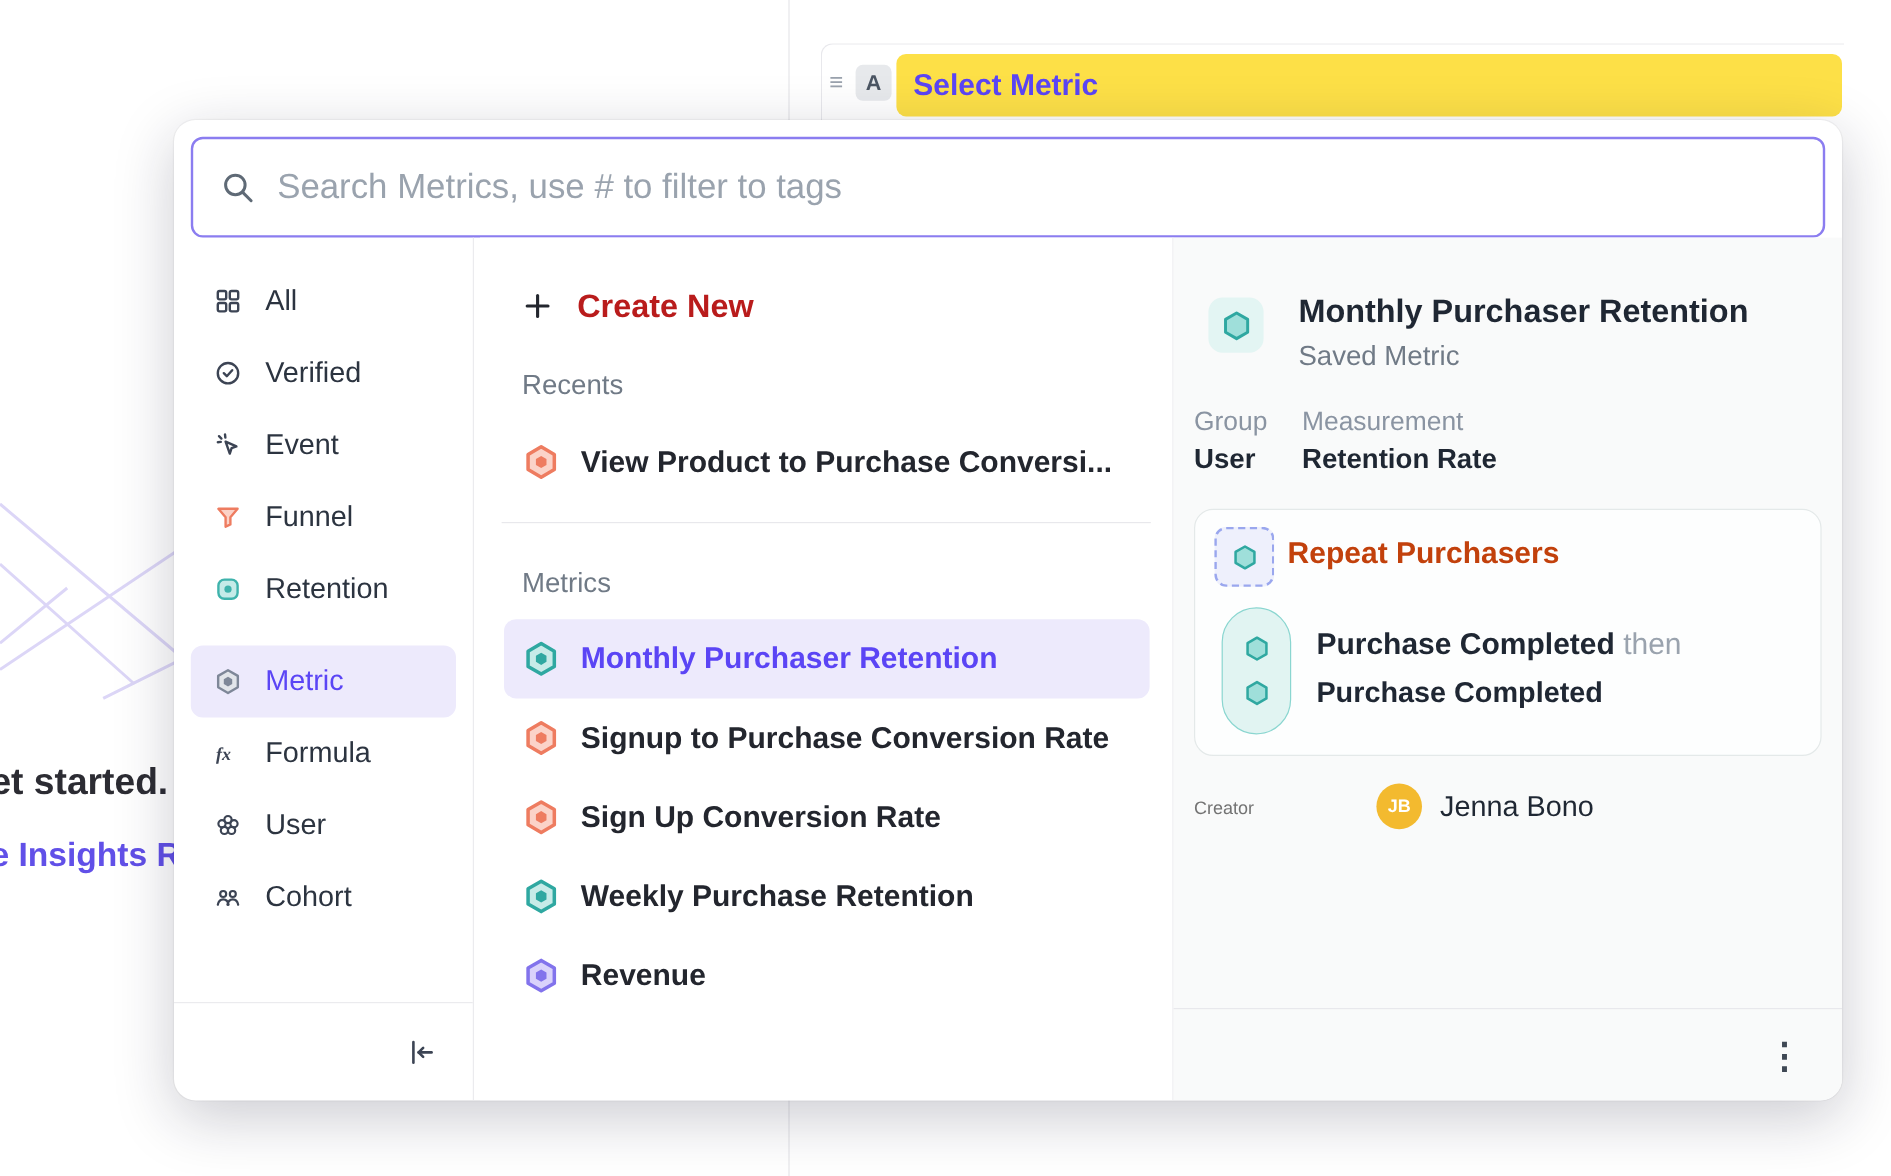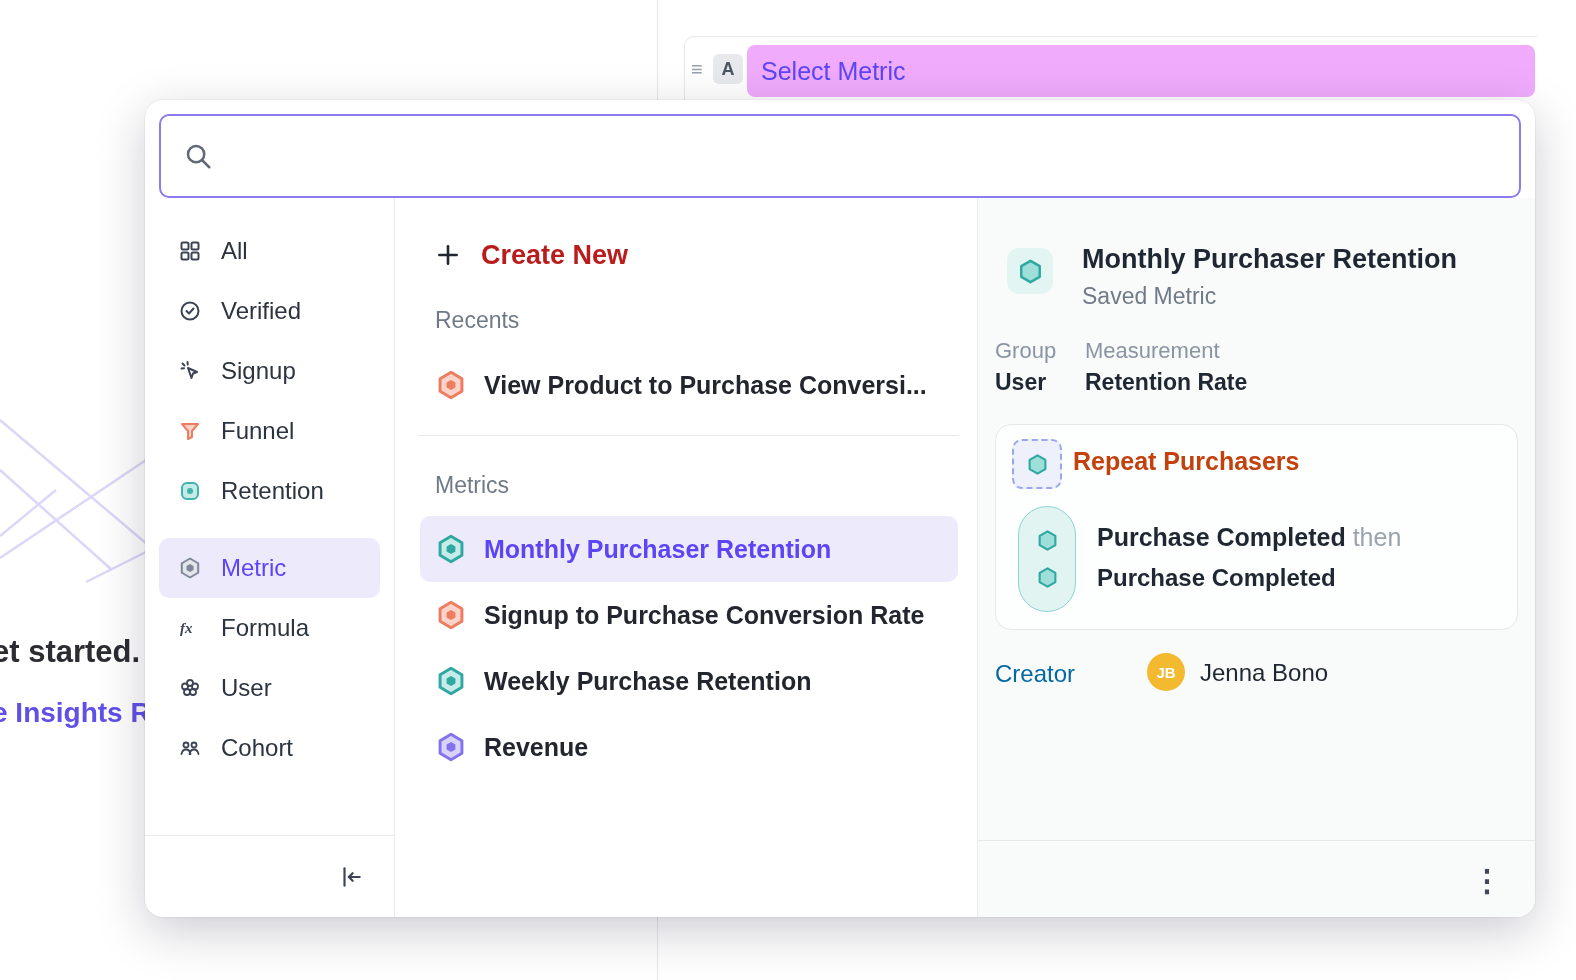--- a/index.html
+++ b/index.html
@@ -13,22 +13,22 @@
   .decor line { stroke:#dcd6f7; stroke-width:2.5; }
   .cut-heading { position:absolute; left:-8px; top:634px; font-size:31px; font-weight:700; color:#2c2c33; white-space:nowrap; }
   .cut-link { position:absolute; left:-8px; top:697px; font-size:28px; font-weight:600; color:#6150e8; white-space:nowrap; }
 
   
   .metric-panel { position:absolute; left:684px; top:36px; width:853px; height:64px;
     border-left:1px solid #e8e8ec; border-top:1px solid #e8e8ec; border-top-left-radius:10px; background:#fff; }
   .drag-icon { position:absolute; left:6px; top:18px; font-size:20px; color:#9aa2ad; line-height:28px; }
   .letter-badge { position:absolute; left:28px; top:17px; width:30px; height:30px; border-radius:6px;
     background:#e7e9ec; color:#4b5563; font-weight:700; font-size:18px; display:flex; align-items:center; justify-content:center; }
-  .select-metric-pill { position:absolute; left:62px; top:8px; width:788px; height:52px; background:#f0abfc;
-    border-radius:8px; display:flex; align-items:center; padding-left:14px; color:#5b45f5; font-weight:400; font-size:25px; cursor:pointer; }
+  .select-metric-pill { position:absolute; left:62px; top:8px; width:788px; height:52px; background:#fde047;
+    border-radius:8px; display:flex; align-items:center; padding-left:14px; color:#5b45f5; font-weight:700; font-size:25px; cursor:pointer; }
 
   
   .modal { position:absolute; left:145px; top:100px; width:1390px; height:817px; background:#fff;
     border-radius:18px; box-shadow:0 14px 50px rgba(22,22,48,.22), 0 0 0 1px rgba(0,0,0,.04); overflow:hidden; z-index:10; }
 
   .search-box { position:absolute; left:14px; top:14px; width:1362px; height:84px; border:2px solid #8b7df0;
     border-radius:10px; display:flex; align-items:center; padding:0 22px; gap:18px; background:#fff; }
   .search-box svg { flex:0 0 auto; }
   .search-input { border:none; outline:none; flex:1; font-size:29px; color:#2c3440; background:transparent; font-family:inherit; }
   .search-input::placeholder { color:#9aa3ae; }
@@ -82,21 +82,21 @@
   .dashed-icon { position:absolute; left:16px; top:14px; width:50px; height:50px; border:2px dashed #9aa7ee;
     border-radius:10px; background:#eef0fc; display:flex; align-items:center; justify-content:center; }
   .def-title { position:absolute; left:77px; top:20px; font-size:25px; font-weight:700; color:#c2410c; line-height:32px; }
   .step-pill { position:absolute; left:22px; top:81px; width:58px; height:106px; border:1.5px solid #8ad6d0;
     border-radius:29px; background:#e1f4f2; display:flex; flex-direction:column; align-items:center; justify-content:center; gap:14px; }
   .step-line1 { position:absolute; left:101px; top:97px; font-size:25px; line-height:30px; white-space:nowrap; }
   .step-line2 { position:absolute; left:101px; top:138px; font-size:24px; line-height:30px; white-space:nowrap; }
   .step-bold { font-weight:700; color:#1f2733; }
   .step-conn { color:#9aa3ae; }
 
-  .creator-label { position:absolute; left:17px; top:462px; font-size:24px; color:#0369a1; line-height:28px; }
+  .creator-label { position:absolute; left:17px; top:462px; font-size:15px; color:#737373; line-height:28px; }
   .creator-avatar { position:absolute; left:169px; top:455px; width:38px; height:38px; border-radius:50%;
     background:#f3ba2f; color:#fff; font-weight:700; font-size:15px; display:flex; align-items:center; justify-content:center; }
   .creator-name { position:absolute; left:222px; top:460px; font-size:24px; color:#1f2733; line-height:30px; }
 
   .right-footer { position:absolute; left:0; right:0; top:642px; bottom:0; border-top:1px solid #e8e8ec; }
   .kebab-btn { position:absolute; right:30px; top:20px; width:36px; height:38px; display:flex; align-items:center; justify-content:center;
     font-size:30px; font-weight:700; color:#3f4854; cursor:pointer; }
 </style>
 </head>
 <body>
@@ -122,20 +122,21 @@
     </div>
   </div>
 
   <div class="modal">
 
     <div class="search-box">
       <svg width="30" height="30" viewBox="0 0 24 24" fill="none" stroke="#5f6a76" stroke-width="2" stroke-linecap="round">
         <circle cx="10.5" cy="10.5" r="6.5"></circle>
           <line x1="15.6" y1="15.6" x2="21" y2="21"></line>
       </svg>
+      <input class="search-input" type="text" placeholder="Search Metrics, use # to filter to tags" style="">
     </div>
 
     <div class="col-left">
       <div class="filter-list">
 
         <div class="filter-item">
           <span class="ficon">
             <svg width="24" height="24" viewBox="0 0 24 24" fill="none" stroke="#3c4454" stroke-width="2">
               <rect x="3.5" y="3.5" width="7" height="7" rx="1.5"></rect>
                 <rect x="13.5" y="3.5" width="7" height="7" rx="1.5"></rect>
@@ -158,21 +159,21 @@
 
         <div class="filter-item">
           <span class="ficon">
             <svg width="24" height="24" viewBox="0 0 24 24" fill="none" stroke="#3c4454" stroke-width="2" stroke-linecap="round" stroke-linejoin="round">
               <path d="M10 9l9 4-4 1.5L13.5 19z"></path>
                 <path d="M4.5 4.5l2 2"></path>
                 <path d="M9.5 3l.3 2.6"></path>
                 <path d="M3.5 9.5L6 9.2"></path>
             </svg>
             </span>
-          <span>Signup</span>
+          <span>Event</span>
         </div>
 
 
         <div class="filter-item">
           <span class="ficon">
             <svg width="24" height="24" viewBox="0 0 24 24">
               <path d="M4 5h16l-6 7v6l-4 2v-8z" fill="#fbd2c7" stroke="#ee7c60" stroke-width="2" stroke-linejoin="round"></path>
             </svg>
             </span>
           <span>Funnel</span>
@@ -280,20 +281,27 @@
         </div>
 
         <div class="list-row">
           <svg class="hex hx-funnel" width="32" height="32" viewBox="0 0 24 24">
             <polygon class="outer" points="12 2.5 20.2 7.25 20.2 16.75 12 21.5 3.8 16.75 3.8 7.25"></polygon>
             <polygon class="inner" points="12 8.2 15.3 10.1 15.3 13.9 12 15.8 8.7 13.9 8.7 10.1"></polygon>
           </svg>
           <span class="row-label">Signup to Purchase Conversion Rate</span>
         </div>
 
+        <div class="list-row">
+          <svg class="hex hx-funnel" width="32" height="32" viewBox="0 0 24 24">
+            <polygon class="outer" points="12 2.5 20.2 7.25 20.2 16.75 12 21.5 3.8 16.75 3.8 7.25"></polygon>
+            <polygon class="inner" points="12 8.2 15.3 10.1 15.3 13.9 12 15.8 8.7 13.9 8.7 10.1"></polygon>
+          </svg>
+          <span class="row-label">Sign Up Conversion Rate</span>
+        </div>
 
         <div class="list-row">
           <svg class="hex hx-retention" width="32" height="32" viewBox="0 0 24 24">
             <polygon class="outer" points="12 2.5 20.2 7.25 20.2 16.75 12 21.5 3.8 16.75 3.8 7.25"></polygon>
             <polygon class="inner" points="12 8.2 15.3 10.1 15.3 13.9 12 15.8 8.7 13.9 8.7 10.1"></polygon>
           </svg>
           <span class="row-label">Weekly Purchase Retention</span>
         </div>
 
         <div class="list-row">

